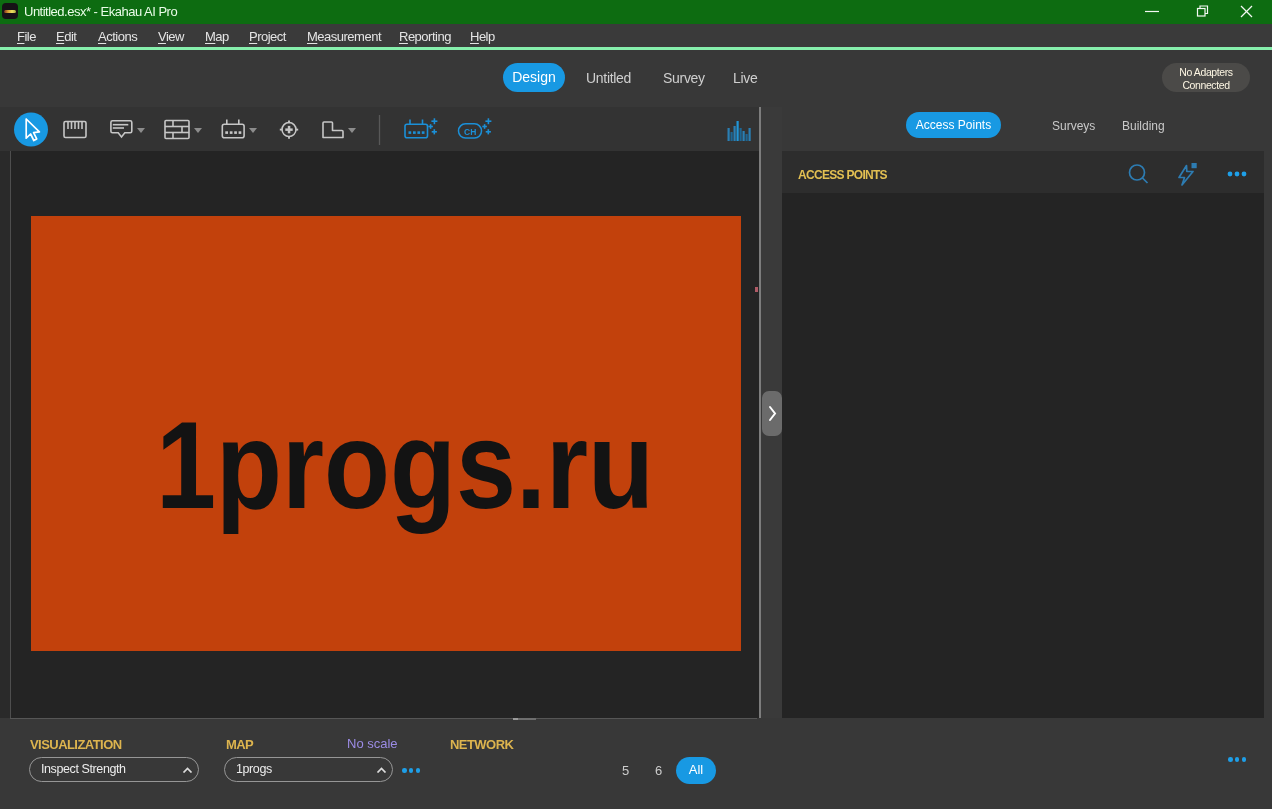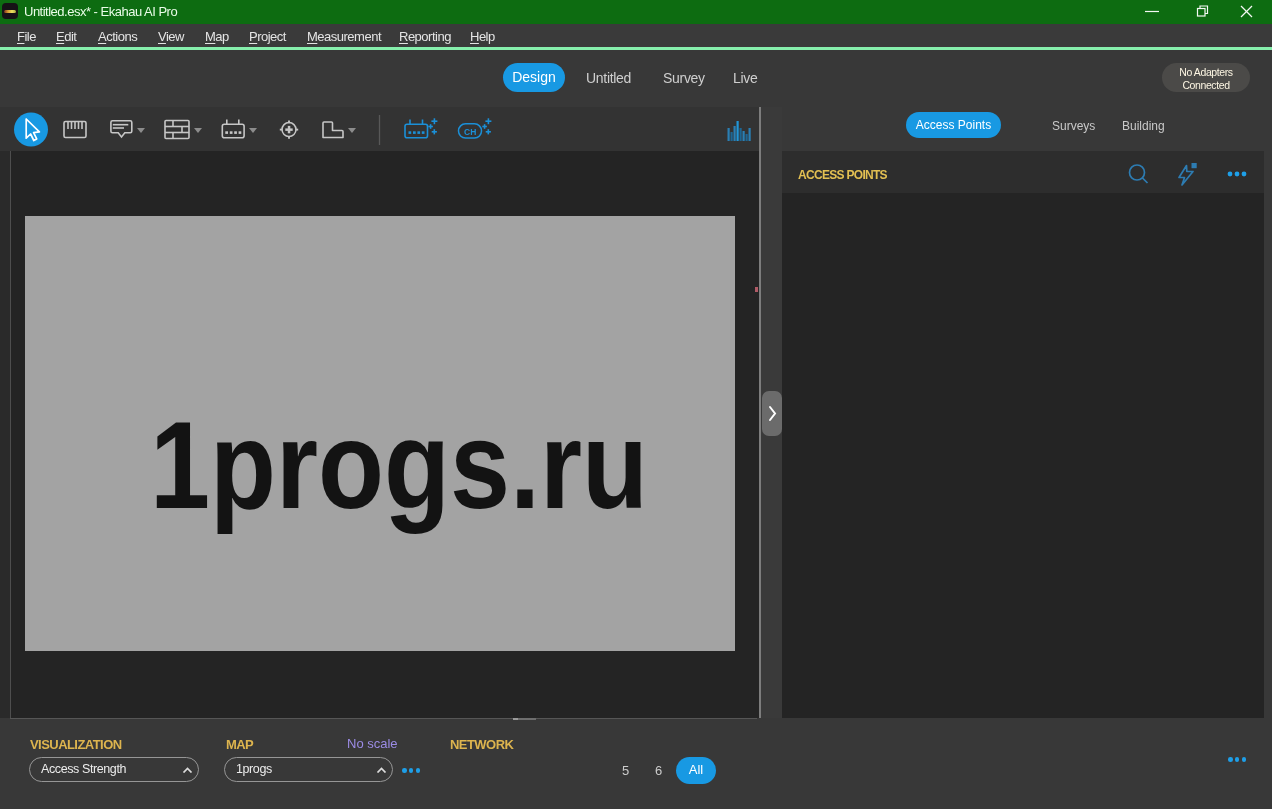--- a/index.html
+++ b/index.html
@@ -27,21 +27,21 @@
 .toptab { position:absolute; top:70px; font-size:14px; letter-spacing:-0.3px; color:#cfcfcf; }
 #noadp { left:1162px; top:63px; width:88px; height:29px; border-radius:15px; background:#4b4a48;
   color:#fdf6e3; font-size:10.5px; letter-spacing:-0.4px; line-height:13px; text-align:center; padding-top:2.5px;}
 
 
 #toolbar { left:0; top:107px; width:759px; height:44px; background:#333333; }
 
 #canvas { left:0; top:151px; width:759px; height:567px; background:#242424; }
 #cvline-l { left:10px; top:151px; width:1px; height:567px; background:#4e4e4e; }
 #cvline-b { left:10px; top:718px; width:747px; height:1px; background:#565656; z-index:5; }
-#whiteimg { left:25px; top:216px; width:710px; height:435px; background:#a3a3a3; }
+#whiteimg { left:31px; top:216px; width:710px; height:435px; background:#c2410c; }
 #logo { position:absolute; left:19px; top:176px; width:710px; text-align:center;
   font-weight:bold; font-size:108px; color:#131313; letter-spacing:0;
   transform:scaleY(1.155); transform-origin:top; }
 
 
 #split-strip { left:761px; top:107px; width:21px; height:611px; background:#3a3a3a; }
 #split-line { left:759px; top:107px; width:2px; height:611px; background:#7d7d7d; }
 #expbtn { left:762px; top:391px; width:20px; height:45px; background:#6b6b6b; border-radius:7px; }
 
 
@@ -245,21 +245,21 @@
     </g>
   </svg>
 
   <div class="abs" id="bottombar"></div>
   <span class="blabel" style="left:30px;top:737px">VISUALIZATION</span>
   <span class="blabel" style="left:226px;top:737px">MAP</span>
   <span class="abs" style="left:347px;top:736px;font-size:13px;color:#9b8be5">No scale</span>
   <span class="blabel" style="left:450px;top:737px">NETWORK</span>
 
   <div class="dropdown" style="left:29px;width:170px">
-    <span class="dd-text">Access Strength</span>
+    <span class="dd-text">Inspect Strength</span>
     <svg class="chev" style="left:152px">
         <path d="M1.5 5.5 L5.5 1.5 L9.5 5.5" stroke="#dcdcdc" stroke-width="1.7" fill="none"></path>
       </svg>
   </div>
   <div class="dropdown" style="left:224px;width:169px">
     <span class="dd-text">1progs</span>
     <svg class="chev" style="left:151px">
         <path d="M1.5 5.5 L5.5 1.5 L9.5 5.5" stroke="#dcdcdc" stroke-width="1.7" fill="none"></path>
       </svg>
   </div>

